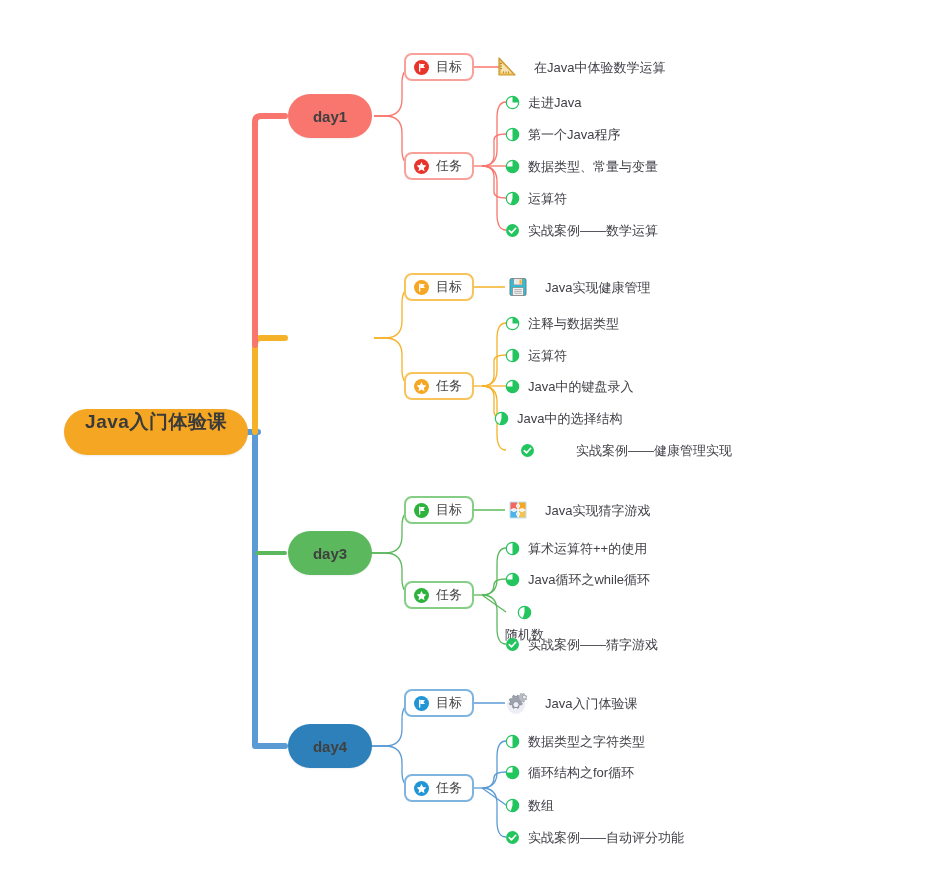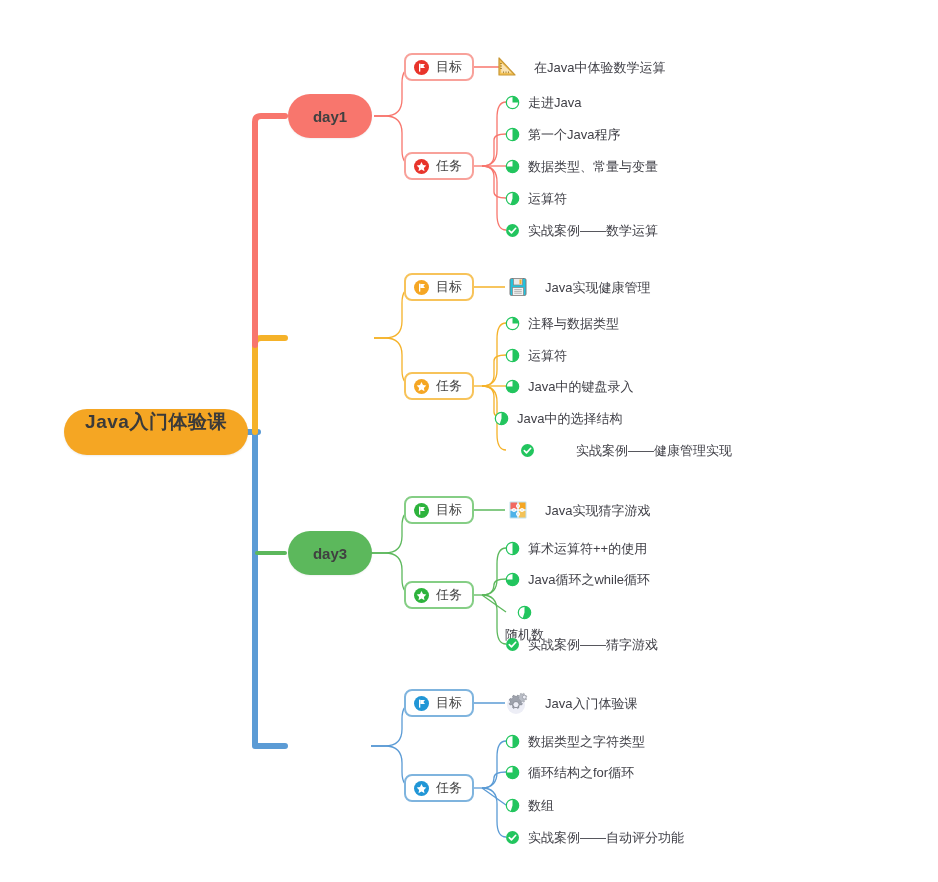--- a/index.html
+++ b/index.html
@@ -375,20 +375,23 @@
     <span>随机数</span>
   </div>
   <div class="leaf" style="left:505px;top:637px;">
     <svg class="leaf-ico" viewBox="0 0 16 16">
       <circle cx="8" cy="8" r="6.9" fill="#22C55E"></circle>
       <path d="M4.6 8.2 L6.9 10.5 L11.4 5.6" stroke="#fff" stroke-width="1.7" fill="none" stroke-linecap="round" stroke-linejoin="round"></path>
     </svg>
     <span>实战案例——猜字游戏</span>
   </div>
 
+  <div class="day-node" style="left:288px;top:724px;background:#2E80BA;">
+    <span>day4</span>
+  </div>
 
   <div class="cat-node" style="left:404px;top:689px;border-color:#7FB4DE;">
     <span class="cat-badge" style="background:#2196D6;">
       <svg width="15" height="15" viewBox="0 0 15 15">
           <rect x="5" y="3.6" width="1.3" height="8" fill="#fff"></rect>
           <path d="M6.3 4 L11 4 L9.4 6 L11 8 L6.3 8 Z" fill="#fff"></path>
         </svg>
     </span>
     <span class="cat-label">目标</span>
   </div>

